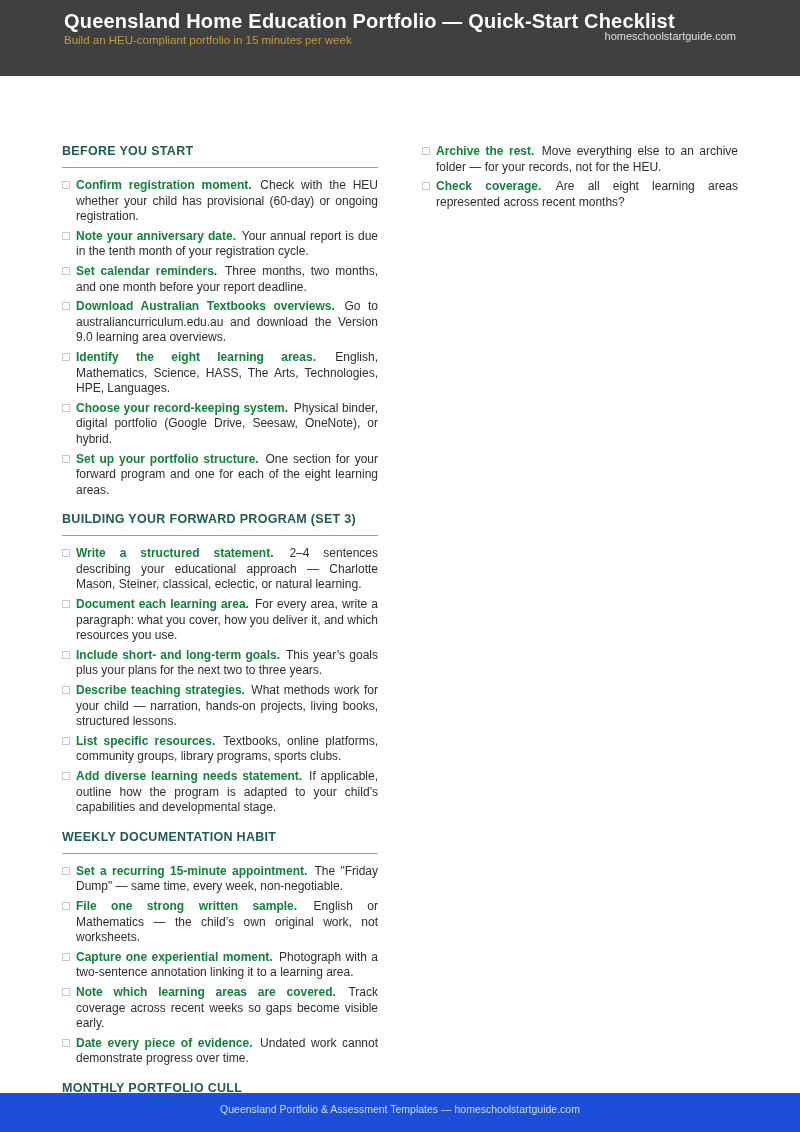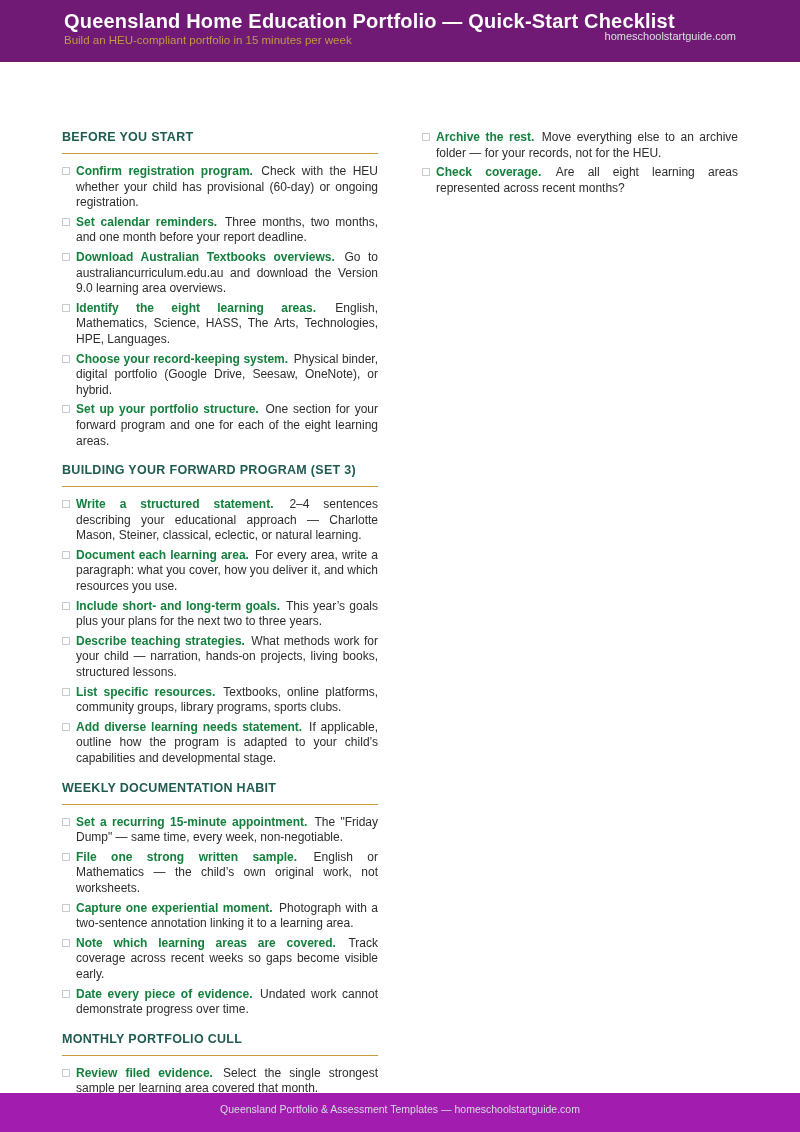--- a/index.html
+++ b/index.html
@@ -10,22 +10,22 @@
     height: 1132px;
     background: #ffffff;
     font-family: "Liberation Sans", sans-serif;
     overflow: hidden;
     margin: 0 auto;
   }
   
   .hdr {
     position: relative;
     width: 100%;
-    height: 62px;
-    background: #701a75;
+    height: 76px;
+    background: #404040;
     color: #ffffff;
     padding: 9px 64px 18px 64px;
   }
   .hdr-title {
     font-size: 20px;
     font-weight: bold;
     letter-spacing: 0.2px;
     color: #fcfdfc;
     line-height: 24px;
   }
@@ -86,21 +86,21 @@
     color: #15803d;
     padding-right: 2px;
   }
   
   .ftr {
     position: absolute;
     left: 0;
     bottom: 0;
     width: 100%;
     height: 39px;
-    background: #a21caf;
+    background: #1d4ed8;
     text-align: center;
   }
   .ftr-text {
     display: inline-block;
     margin-top: 10px;
     font-size: 10.5px;
     color: #d2dedb;
   }
 </style>
 </head>
@@ -116,21 +116,25 @@
 
   <div class="main">
 
     <div class="col">
 
       <div class="section">
         <div class="sec-head">BEFORE YOU START</div>
         <hr class="rule">
         <div class="item">
           <span class="cb"></span>
-          <span class="lead">Confirm registration program.</span> <span>Check with the HEU whether your child has provisional (60-day) or ongoing registration.</span>
+          <span class="lead">Confirm registration moment.</span> <span>Check with the HEU whether your child has provisional (60-day) or ongoing registration.</span>
+        </div>
+        <div class="item">
+          <span class="cb"></span>
+          <span class="lead">Note your anniversary date.</span> <span>Your annual report is due in the tenth month of your registration cycle.</span>
         </div>
         <div class="item">
           <span class="cb"></span>
           <span class="lead">Set calendar reminders.</span> <span>Three months, two months, and one month before your report deadline.</span>
         </div>
         <div class="item">
           <span class="cb"></span>
           <span class="lead">Download Australian Textbooks overviews.</span> <span>Go to australiancurriculum.edu.au and download the Version 9.0 learning area overviews.</span>
         </div>
         <div class="item">

